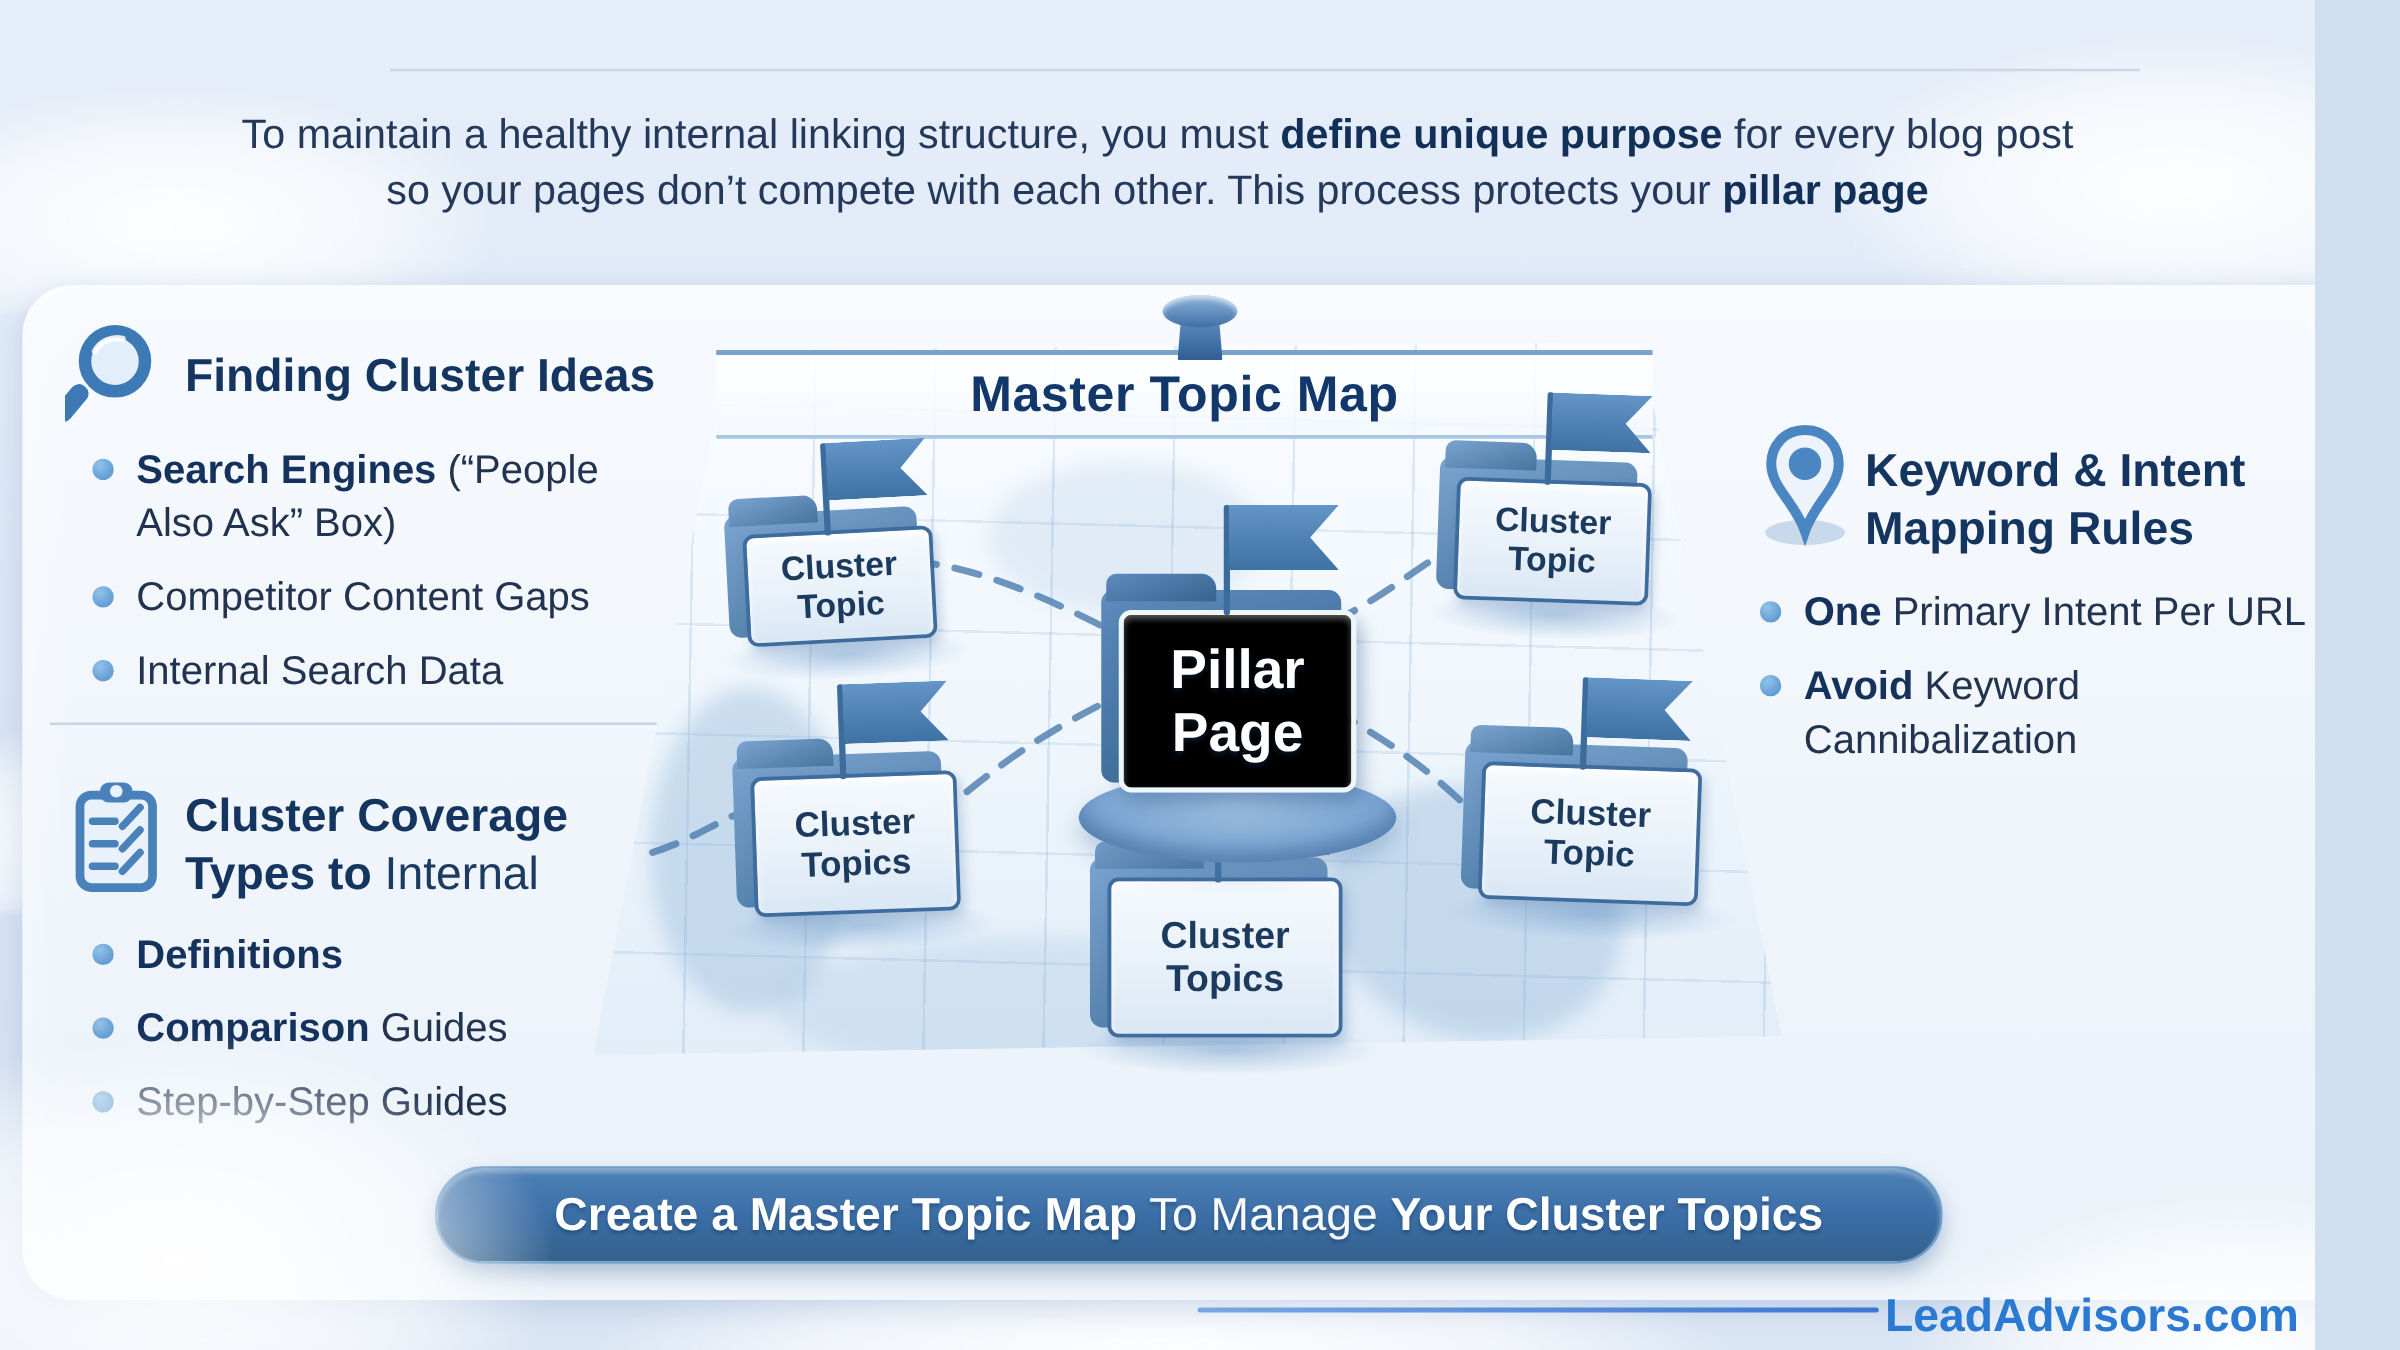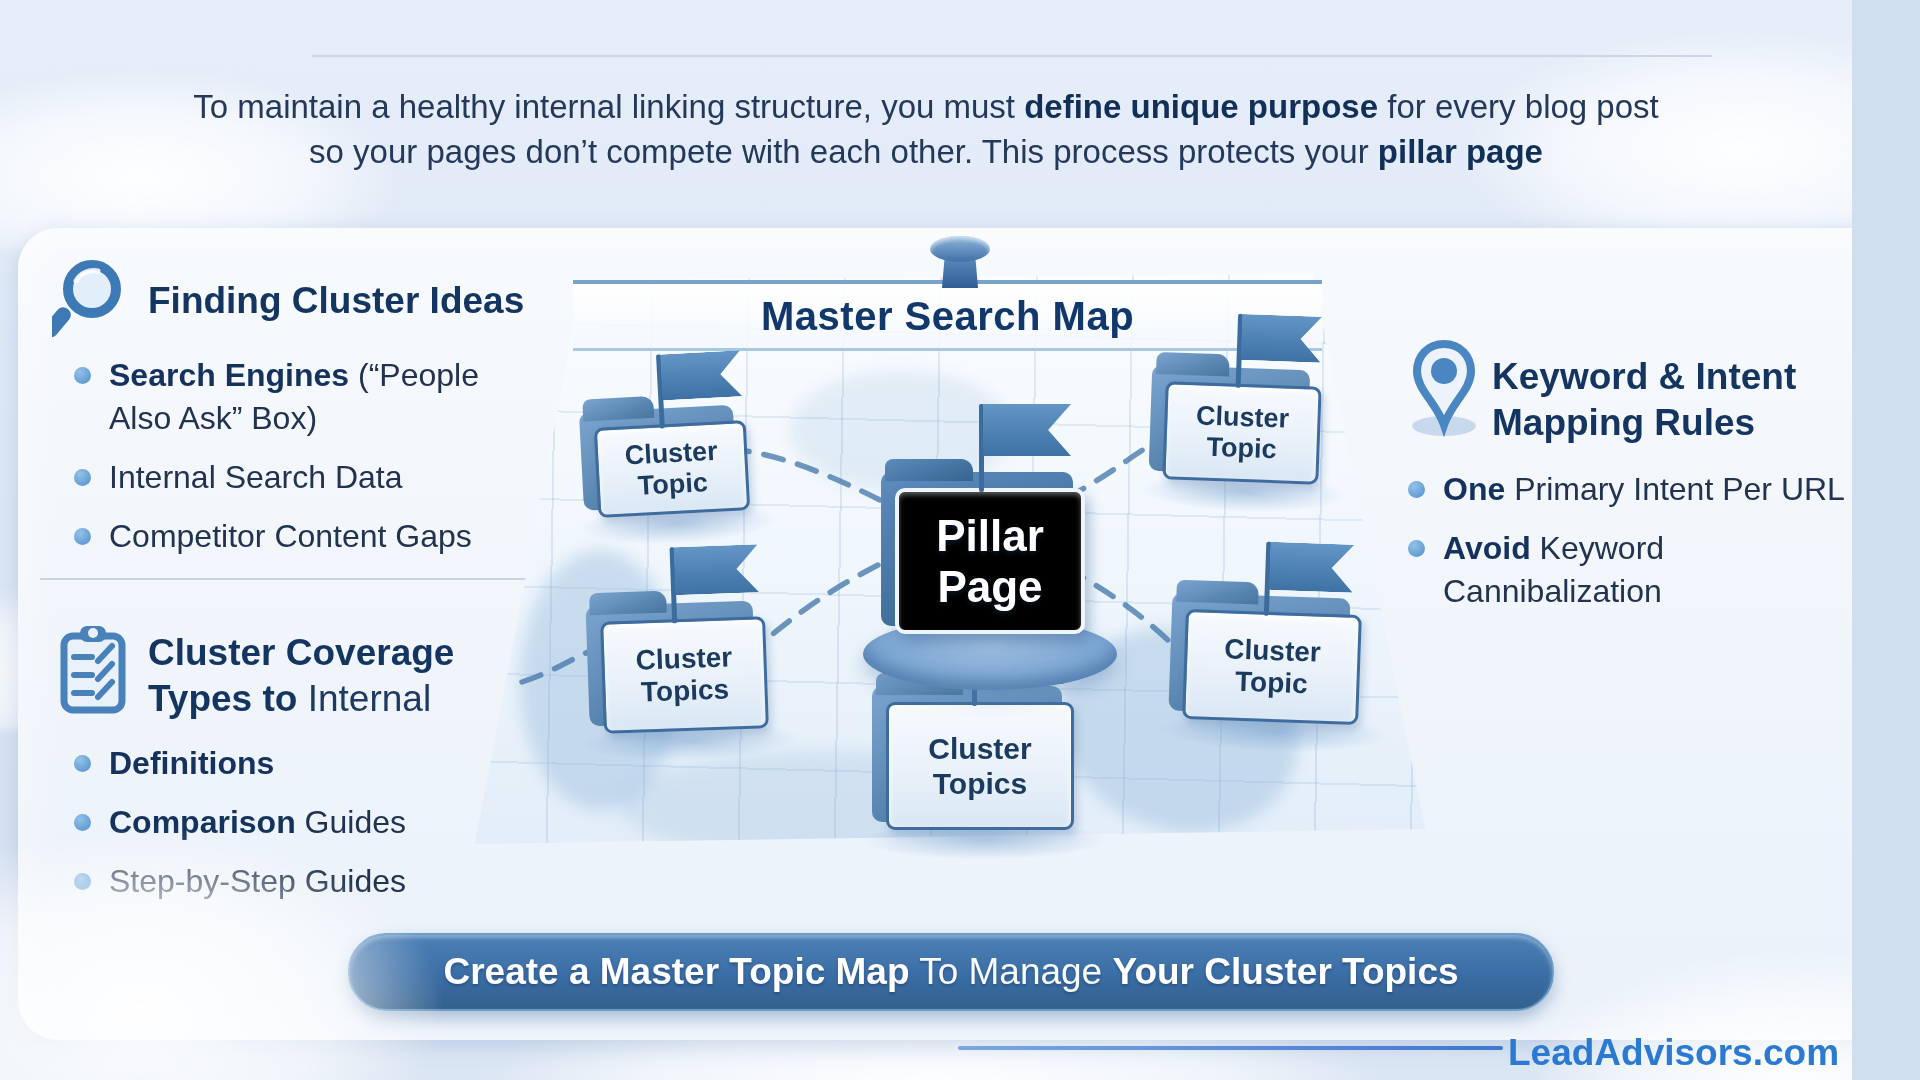--- a/index.html
+++ b/index.html
@@ -140,25 +140,25 @@
       </svg>
     </div>
     <div class="h-title" style="left:130px;top:50px;">Finding Cluster Ideas</div>
     <div style="position:absolute;left:56px;top:126px;width:420px;">
       <div class="li">
           <span class="dot"></span>
           <span class="txt"><b>Search Engines</b><span> (“People Also Ask” Box)</span></span>
         </div>
       <div class="li">
           <span class="dot"></span>
+          <span class="txt"><b></b><span>Competitor Content Gaps</span></span>
+        </div>
+      <div class="li">
+          <span class="dot"></span>
           <span class="txt"><b></b><span>Internal Search Data</span></span>
-        </div>
-      <div class="li">
-          <span class="dot"></span>
-          <span class="txt"><b></b><span>Competitor Content Gaps</span></span>
         </div>
     </div>
     <div class="divider"></div>
 
     <div class="icon-wrap" style="left:42px;top:396px;width:66px;height:92px;">
       <svg width="66" height="92" viewBox="0 0 66 92">
         <rect x="4" y="12" width="58" height="74" rx="9" fill="#e9f2fb" stroke="#4981ba" stroke-width="7"></rect>
         <rect x="20" y="2" width="26" height="16" rx="7" fill="#4981ba"></rect>
         <circle cx="33" cy="9" r="5" fill="#e9f2fb"></circle>
         <line x1="14" y1="33" x2="32" y2="33" stroke="#4981ba" stroke-width="6" stroke-linecap="round"></line>
@@ -211,21 +211,21 @@
     </div>
 
     <div class="map-wrap">
       <div class="sheet">
         <div class="blob" style="left:60px;top:300px;width:160px;height:260px;"></div>
         <div class="blob" style="left:600px;top:380px;width:240px;height:200px;transform:rotate(18deg);"></div>
         <div class="blob" style="left:330px;top:120px;width:220px;height:120px;opacity:.5;"></div>
         <div class="blob" style="left:160px;top:500px;width:420px;height:110px;opacity:.6;"></div>
       </div>
       <div class="band">
-          <span>Master Search Map</span>
+          <span>Master Topic Map</span>
         </div>
       <div class="pushpin">
         <div class="pin-body"></div>
         <div class="pin-head"></div>
       </div>
       <svg class="links" width="980" height="600" viewBox="0 0 980 600">
         <g fill="none" stroke="#4b7cae" stroke-width="5.5" stroke-linecap="round" stroke-dasharray="20 15" opacity=".8">
           <path d="M 420 250 C 370 225, 322 205, 278 200"></path>
           <path d="M 418 315 C 360 345, 330 370, 298 396"></path>
           <path d="M 512 374 L 512 430"></path>

